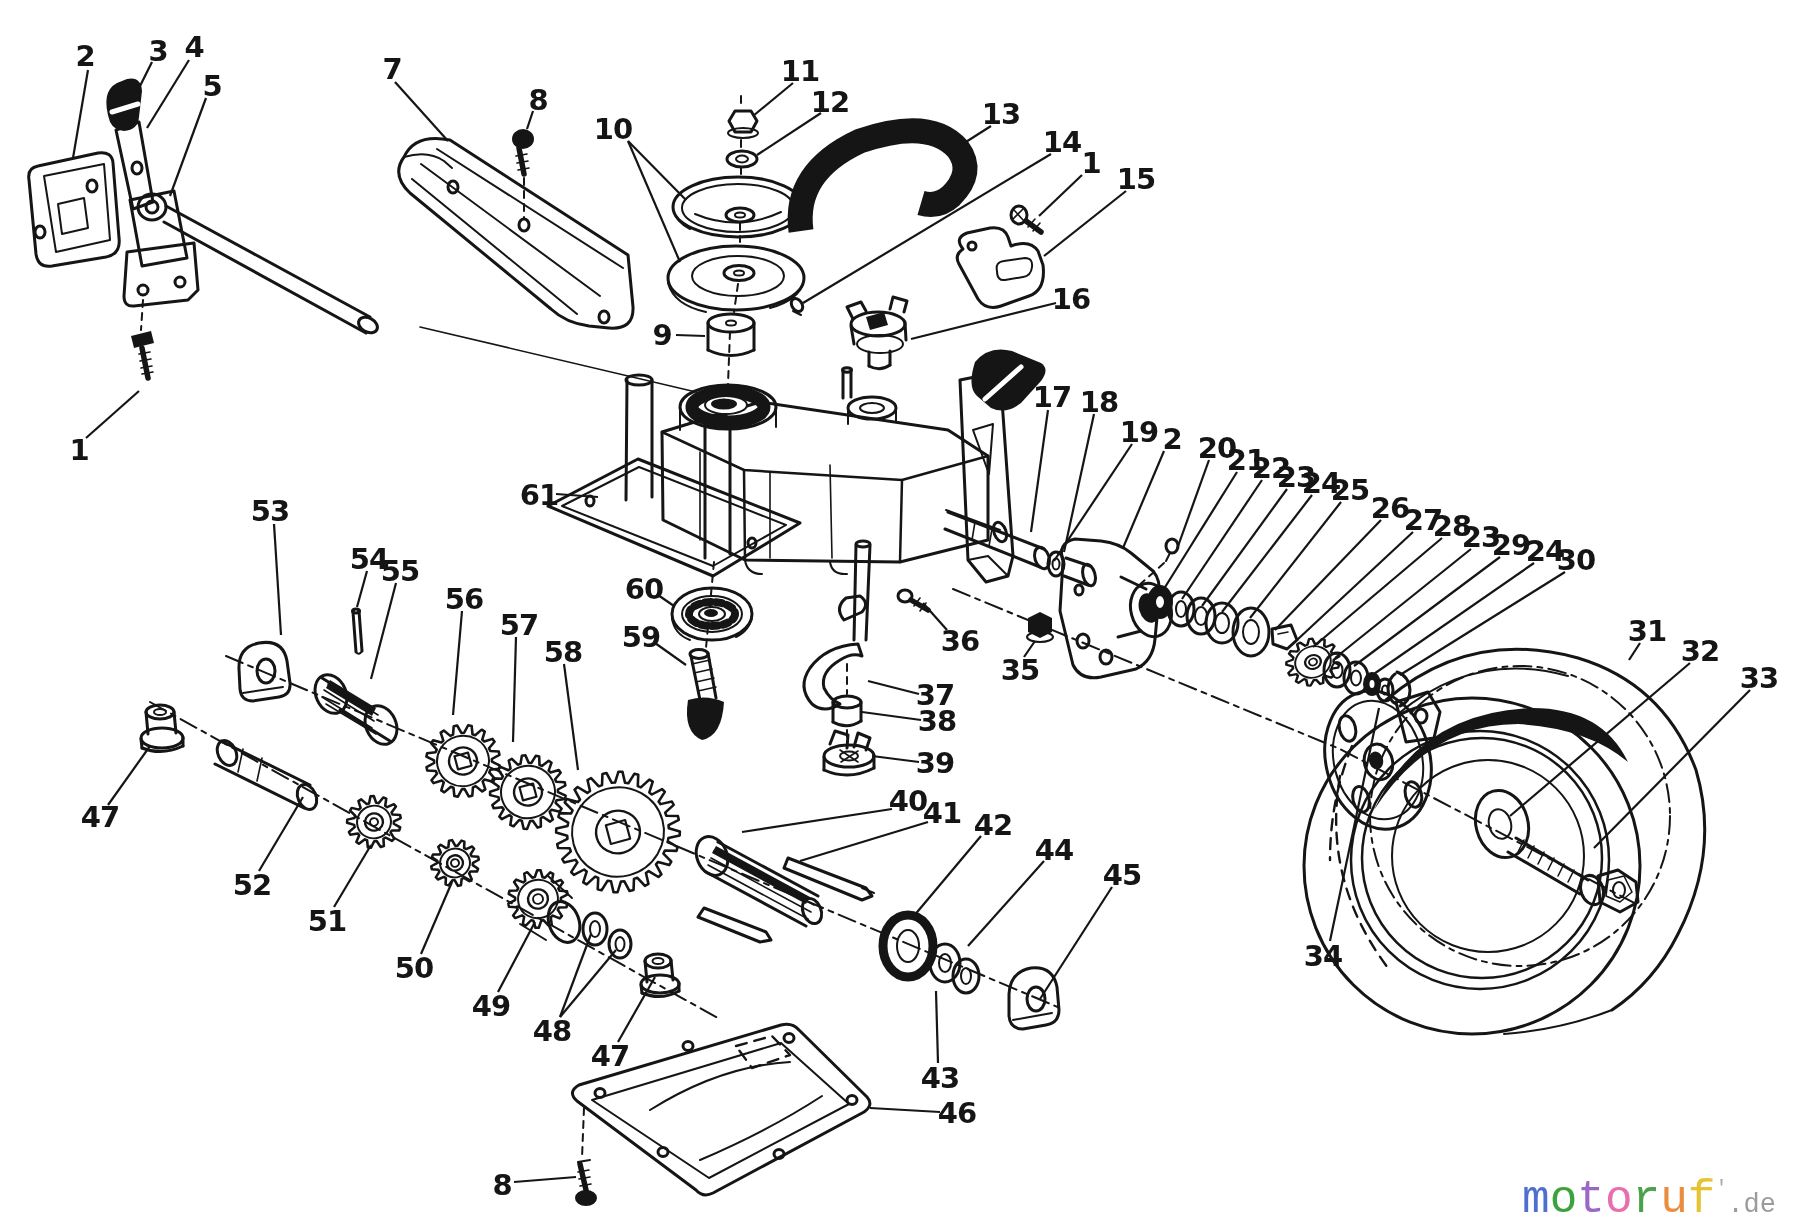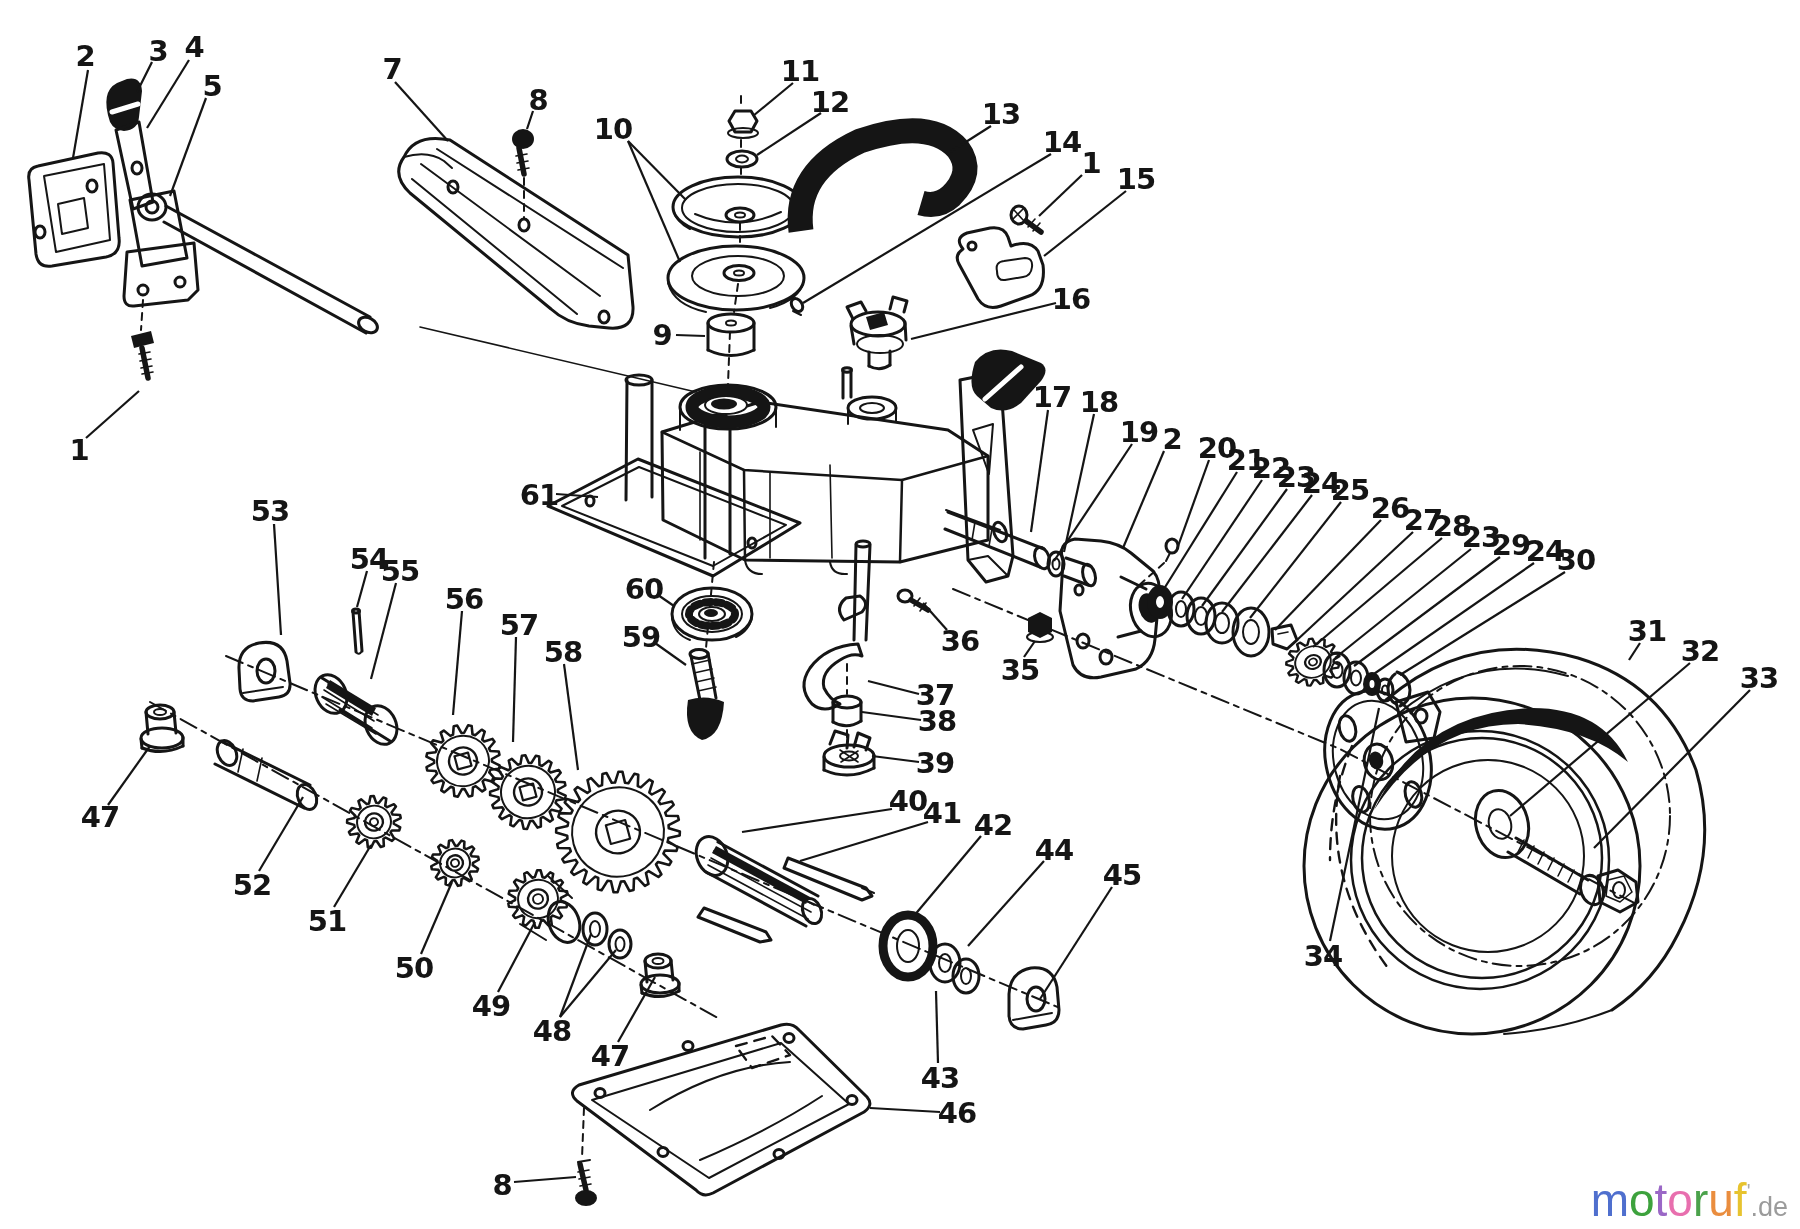--- a/index.html
+++ b/index.html
@@ -18,21 +18,21 @@
   #art .axis{stroke-width:2;stroke-dasharray:18 6 5 6;}
   #art .belt{stroke-width:25;stroke-linecap:butt;}
   #art .ring9{stroke-width:9;}
   #art .ring13{stroke-width:13;}
   #art .balls{stroke-width:8;stroke-dasharray:6 5;}
   #art .bolt{stroke-width:5.5;}
   #art .wline{stroke:#ffffff;stroke-width:5;}
   .leader{stroke:#151515;stroke-width:2.2;fill:none;}
   text.callout{font-family:"DejaVu Sans",sans-serif;font-weight:bold;font-size:29px;
                fill:#151515;text-anchor:middle;letter-spacing:-1px;}
-  .logo{position:absolute;right:12px;bottom:6px;font-family:Liberation Sans, sans-serif;
+  .logo{position:absolute;right:24px;bottom:6px;font-family:Liberation Mono, monospace;
         font-size:46px;line-height:1;user-select:none;}
   .logo span{font-weight:500;}
   .logo .tick{font-size:20px;vertical-align:18px;color:#aaa;}
   .logo .suffix{font-size:27px;color:#9b9b9b;}
 </style>
 </head>
 <body>
 
 <div class="canvas">
 <svg id="diagram" width="1800" height="1229" viewBox="0 0 1800 1229">

